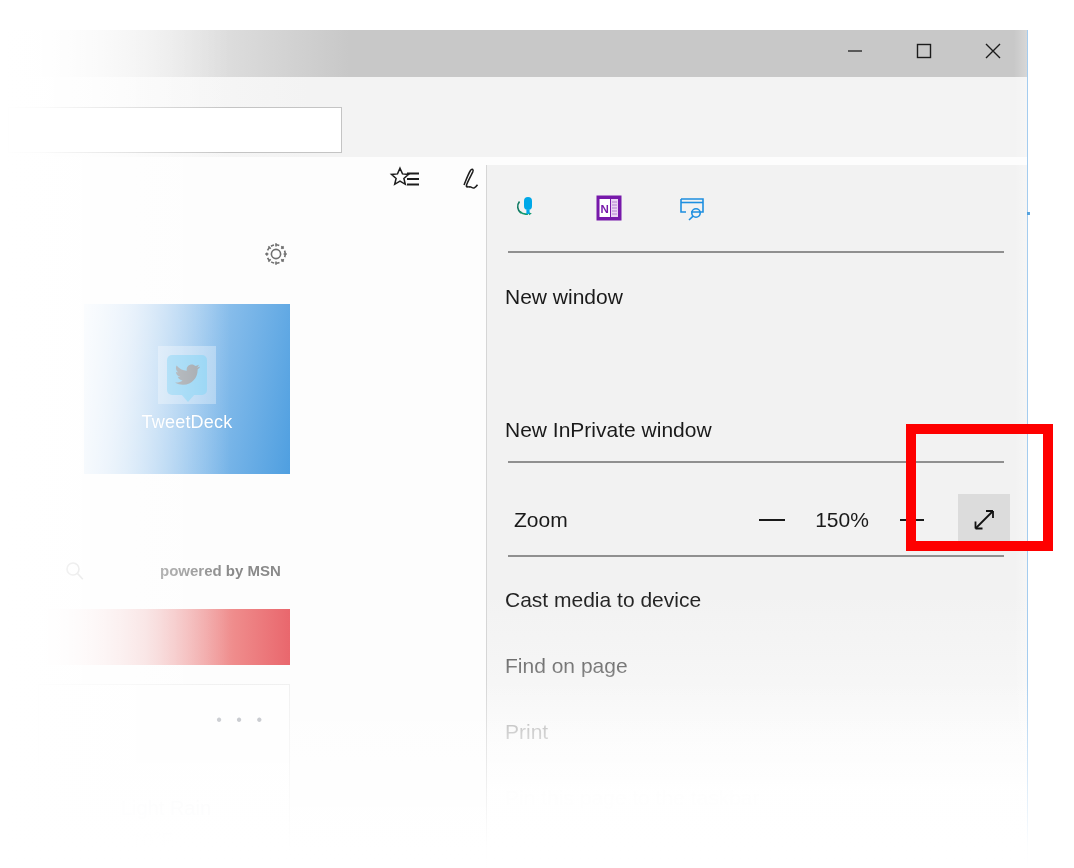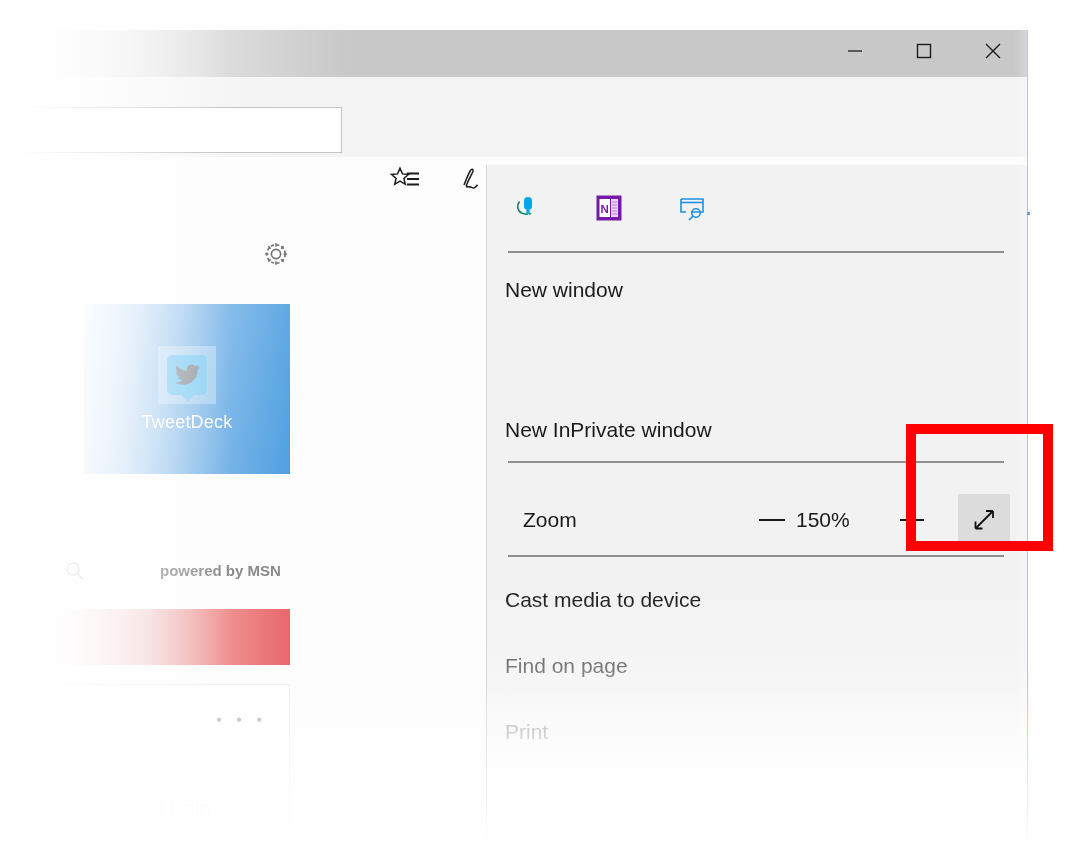--- a/index.html
+++ b/index.html
@@ -136,40 +136,40 @@
   }
   .sep.s1 { top: 86px; }
   .sep.s2 { top: 296px; }
   .sep.s3 { top: 390px; }
 
   .mitem {
     position: absolute; left: 17px; width: 506px; height: 48px;
     display: flex; align-items: center;
     font-size: 21px; color: #1a1a1a; padding-left: 1px;
   }
-  .mitem.m1 { top: 101px; text-align: center; }
+  .mitem.m1 { top: 108px; text-align: center; }
   .mitem.m2 { top: 175px; }
   .mitem.m3 { top: 241px; }
   .mitem.m5 { top: 411px; }
   .mitem.m6 { top: 477px; }
   .mitem.m7 { top: 543px; }
   .mitem.m8 { top: 609px; color: #c9c9c9; }
 
   .zoom-row {
     position: absolute; left: 17px; top: 324px; width: 506px; height: 62px;
     display: flex; align-items: center;
   }
-  .zoom-label { font-size: 21px; color: #1a1a1a; margin-left: 19px; }
+  .zoom-label { font-size: 21px; color: #1a1a1a; margin-left: 10px; }
   .zoom-ctrls {
     position: absolute; right: 0px; top: 0; height: 62px; display: flex; align-items: center; gap: 0;
   }
   .zbtn {
     width: 48px; height: 62px; display: flex; align-items: center; justify-content: center;
   }
-  .zval { width: 92px; font-size: 21px; color: #1a1a1a; }
+  .zval { width: 92px; text-align: center; font-size: 21px; color: #1a1a1a; }
   .zbtn.full {
     width: 52px; height: 52px; background: #dcdcdc; margin-left: 22px;
   }
 
   
   .menu-fade {
     position: absolute; left: 0; bottom: 0; width: 541px; height: 300px;
     background: linear-gradient(180deg, rgba(242,242,242,0) 0%, rgba(250,250,250,.55) 32%, rgba(255,255,255,.94) 68%, #ffffff 100%);
     pointer-events: none;
   }

